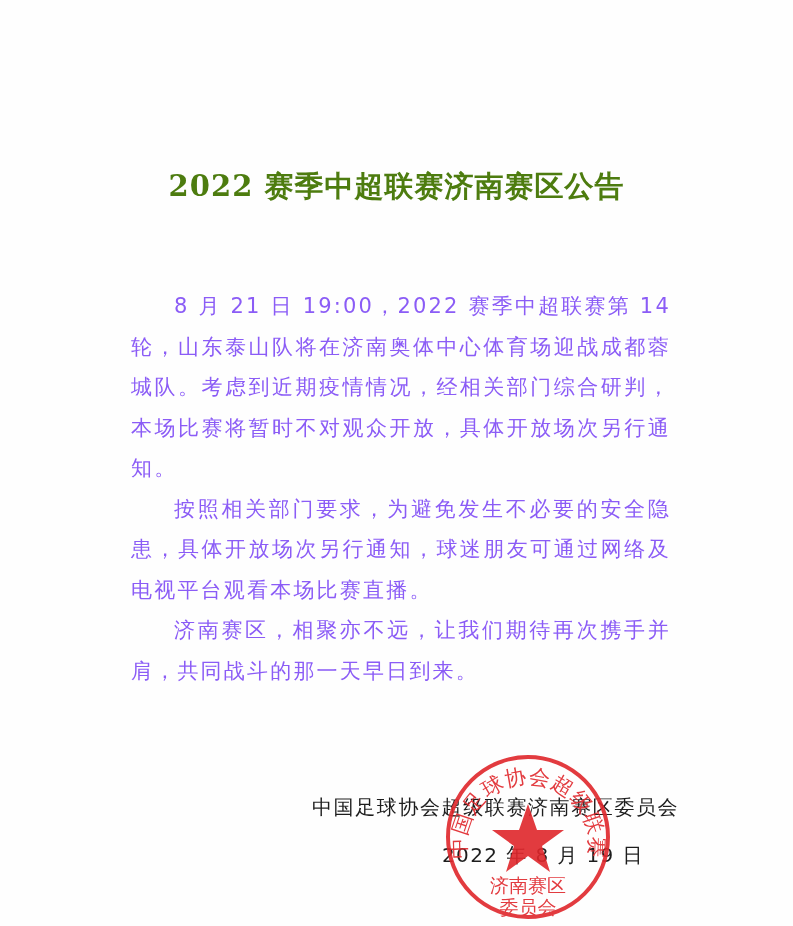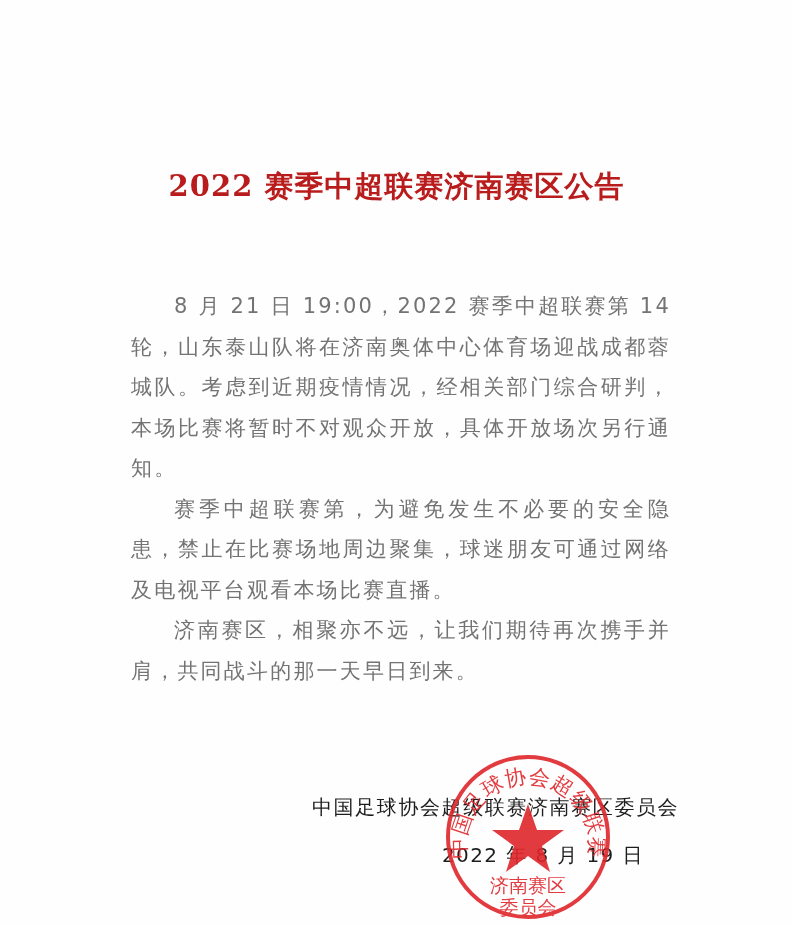--- a/index.html
+++ b/index.html
@@ -22,32 +22,32 @@
     }
     .title {
       position: absolute;
       top: 166px;
       left: 0;
       width: 793px;
       text-align: center;
       font-family: "DejaVu Serif", "Liberation Serif", serif;
       font-weight: bold;
       font-size: 29px;
-      color: #b91c1c;
+      color: #4d7c0f;
       letter-spacing: 1px;
       line-height: 40px;
     }
     .body-text {
       position: absolute;
       left: 131px;
       top: 286px;
       width: 540px;
       font-family: "DejaVu Sans", "Liberation Sans", sans-serif;
       font-size: 21px;
-      color: #737373;
+      color: #8b5cf6;
       line-height: 40.5px;
       letter-spacing: 2.2px;
     }
     .para {
       margin: 0;
       text-indent: 43px;
       text-align: justify;
     }
     .signature {
       position: absolute;
@@ -83,21 +83,21 @@
   </style>
 </head>
 <body>
 
 <div class="page">
 
   <div class="title">2022 赛季中超联赛济南赛区公告</div>
 
   <div class="body-text">
     <p class="para">8 月 21 日 19:00，2022 赛季中超联赛第 14 轮，山东泰山队将在济南奥体中心体育场迎战成都蓉城队。考虑到近期疫情情况，经相关部门综合研判，本场比赛将暂时不对观众开放，具体开放场次另行通知。</p>
-    <p class="para">赛季中超联赛第，为避免发生不必要的安全隐患，禁止在比赛场地周边聚集，球迷朋友可通过网络及电视平台观看本场比赛直播。</p>
+    <p class="para">按照相关部门要求，为避免发生不必要的安全隐患，具体开放场次另行通知，球迷朋友可通过网络及电视平台观看本场比赛直播。</p>
     <p class="para">济南赛区，相聚亦不远，让我们期待再次携手并肩，共同战斗的那一天早日到来。</p>
   </div>
 
   <div class="signature">中国足球协会超级联赛济南赛区委员会</div>
   <div class="date">2022 年 8 月 19 日</div>
 
   <svg class="stamp" viewBox="0 0 170 170" xmlns="http://www.w3.org/2000/svg">
     <defs>
       <path id="stampArc" d="M 28 118 A 62 62 0 1 1 142 118" fill="none"></path>
     </defs>

